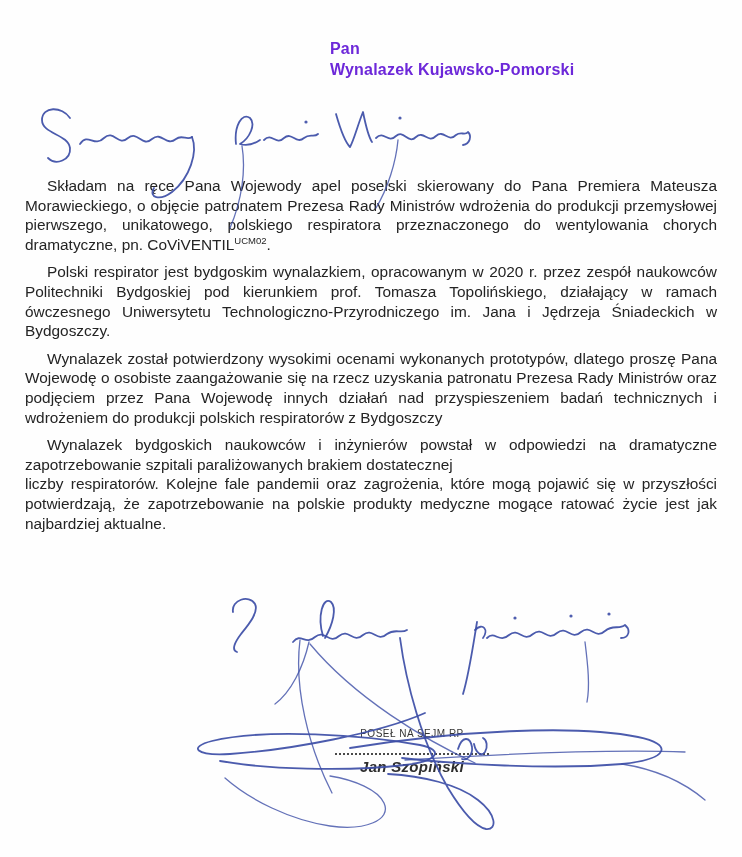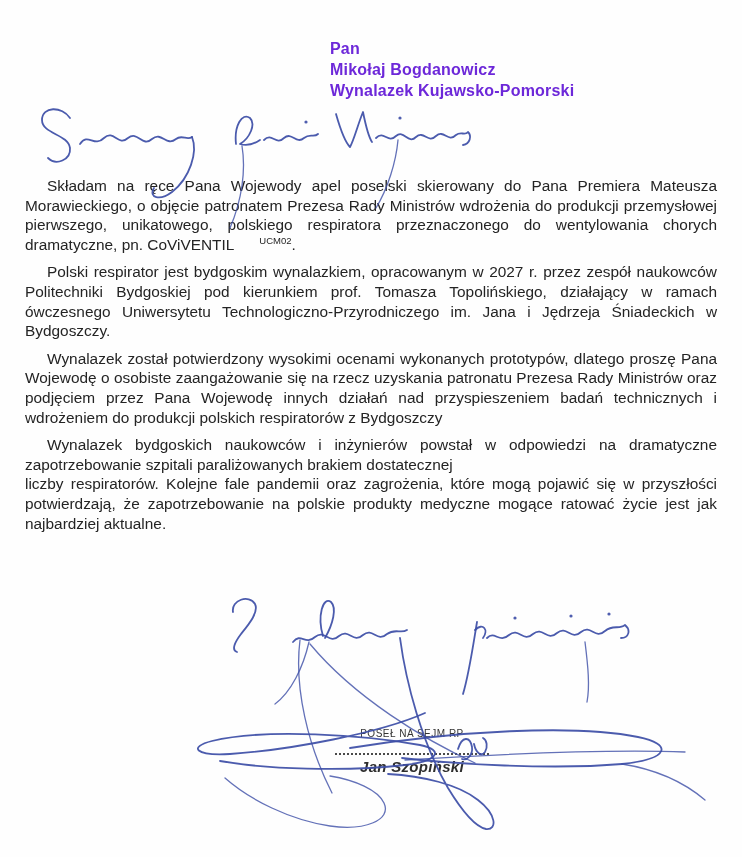--- a/index.html
+++ b/index.html
@@ -19,21 +19,21 @@
     position:absolute;left:330px;top:10px;
     font-weight:bold;font-size:16px;line-height:21px;
     color:#6d28d9;letter-spacing:.2px;margin-top:28px;
   }
   .bodytext{
     position:absolute;left:25px;top:176px;width:692px;
     font-size:15.4px;line-height:19.6px;
     text-align:justify;color:#242424;
   }
   .para{margin:0 0 8px;text-indent:22px;white-space:pre-wrap;}
-  .para sup{font-size:9.5px;line-height:0;vertical-align:super;margin-left:25px;}
+  .para sup{font-size:9.5px;line-height:0;vertical-align:super;}
   .hw{position:absolute;pointer-events:none;z-index:5;}
   .hw path{fill:none;stroke:var(--ink,#3c4da6);stroke-width:1.8;
     stroke-linecap:round;stroke-linejoin:round;opacity:.92;}
   .hw path.thin{stroke-width:1.3;opacity:.8;}
   .hw circle{fill:var(--ink,#3c4da6);opacity:.9;}
   .greeting{left:20px;top:100px;}
   .closing{left:205px;top:592px;}
   .signature{left:170px;top:628px;}
   .sigblock{
     position:absolute;left:335px;top:728px;width:154px;
@@ -46,41 +46,40 @@
     color:#2e2e2e;letter-spacing:.3px;white-space:nowrap;
   }
 </style>
 </head>
 <body>
 
 <div class="page">
 
   <div class="recipient">
     <div>Pan</div>
-    <div>Mikołaj Bogdanowicz</div>
     <div>Wynalazek Kujawsko-Pomorski</div>
   </div>
 
   <svg class="hw greeting" width="460" height="140" viewBox="0 0 460 140" role="img" aria-label="Szanowny Panie Wojewodo">
     <path d="M 50,18 C 42,6 22,6 22,20 C 22,34 48,34 50,48 C 51,60 36,66 28,58"></path>
     <path d="M 60,44 C 68,32 74,48 84,38 C 94,29 98,47 108,38 C 118,30 122,48 132,39 C 142,31 146,47 156,39 C 162,34 167,41 172,37"></path>
     <path d="M 172,37 C 178,52 170,78 152,92 C 140,101 128,98 134,88"></path>
     <path d="M 216,44 C 214,26 222,12 230,18 C 236,24 230,38 220,44 C 226,46 234,44 240,40"></path>
     <path class="thin" d="M 222,46 C 226,70 222,100 210,128"></path>
     <path d="M 244,40 C 252,32 256,46 264,38 C 272,31 276,45 284,38 C 290,33 294,38 298,34"></path>
     <path d="M 316,14 C 320,28 325,42 330,47 C 334,40 338,24 343,12 C 345,22 348,36 352,42"></path>
     <path d="M 356,38 C 364,30 368,44 376,36 C 384,29 388,45 396,37 C 404,30 408,44 416,36 C 424,29 428,43 436,35 C 441,31 445,36 448,32 C 452,36 450,44 443,45"></path>
     <path class="thin" d="M 378,40 C 376,62 368,88 356,108"></path>
     <circle cx="286" cy="22" r="1.6"></circle>
     <circle cx="380" cy="18" r="1.6"></circle>
   </svg>
 
   <div class="bodytext">
     <p class="para"><span>Składam na ręce Pana Wojewody apel poselski skierowany do Pana Premiera Mateusza Morawieckiego, o objęcie patronatem Prezesa Rady Ministrów wdrożenia do produkcji przemysłowej pierwszego, unikatowego, polskiego respiratora przeznaczonego do wentylowania chorych dramatyczne, pn. CoViVENTIL</span><sup>UCM02</sup><span>.</span></p>
-    <p class="para">Polski respirator jest bydgoskim wynalazkiem, opracowanym w 2027 r. przez zespół naukowców Politechniki Bydgoskiej pod kierunkiem prof. Tomasza Topolińskiego, działający w ramach ówczesnego Uniwersytetu Technologiczno-Przyrodniczego im. Jana i Jędrzeja Śniadeckich w Bydgoszczy.</p>
+    <p class="para">Polski respirator jest bydgoskim wynalazkiem, opracowanym w 2020 r. przez zespół naukowców Politechniki Bydgoskiej pod kierunkiem prof. Tomasza Topolińskiego, działający w ramach ówczesnego Uniwersytetu Technologiczno-Przyrodniczego im. Jana i Jędrzeja Śniadeckich w Bydgoszczy.</p>
     <p class="para">Wynalazek został potwierdzony wysokimi ocenami wykonanych prototypów, dlatego proszę Pana Wojewodę o osobiste zaangażowanie się na rzecz uzyskania patronatu Prezesa Rady Ministrów oraz podjęciem przez Pana Wojewodę innych działań nad przyspieszeniem badań technicznych i wdrożeniem do produkcji polskich respiratorów z Bydgoszczy</p>
     <p class="para">Wynalazek bydgoskich naukowców i inżynierów powstał w odpowiedzi na dramatyczne zapotrzebowanie szpitali paraliżowanych brakiem dostatecznej
 liczby respiratorów. Kolejne fale pandemii oraz zagrożenia, które mogą pojawić się w przyszłości potwierdzają, że zapotrzebowanie na polskie produkty medyczne mogące ratować życie jest jak najbardziej aktualne.</p>
   </div>
 
   <svg class="hw closing" width="450" height="115" viewBox="0 0 450 115" role="img" aria-label="Z wyrazami poważania">
     <path d="M 28,20 C 26,8 44,2 50,12 C 54,20 44,32 36,42 C 30,50 26,58 32,60"></path>
     <path d="M 118,44 C 112,24 118,4 126,10 C 132,16 128,32 120,46"></path>
     <path d="M 88,50 C 96,40 100,54 110,45 C 120,37 124,53 134,44 C 144,36 148,52 158,43 C 168,35 172,51 182,42 C 190,36 196,42 202,38"></path>
     <path class="thin" d="M 104,50 C 98,76 86,100 70,112"></path>

